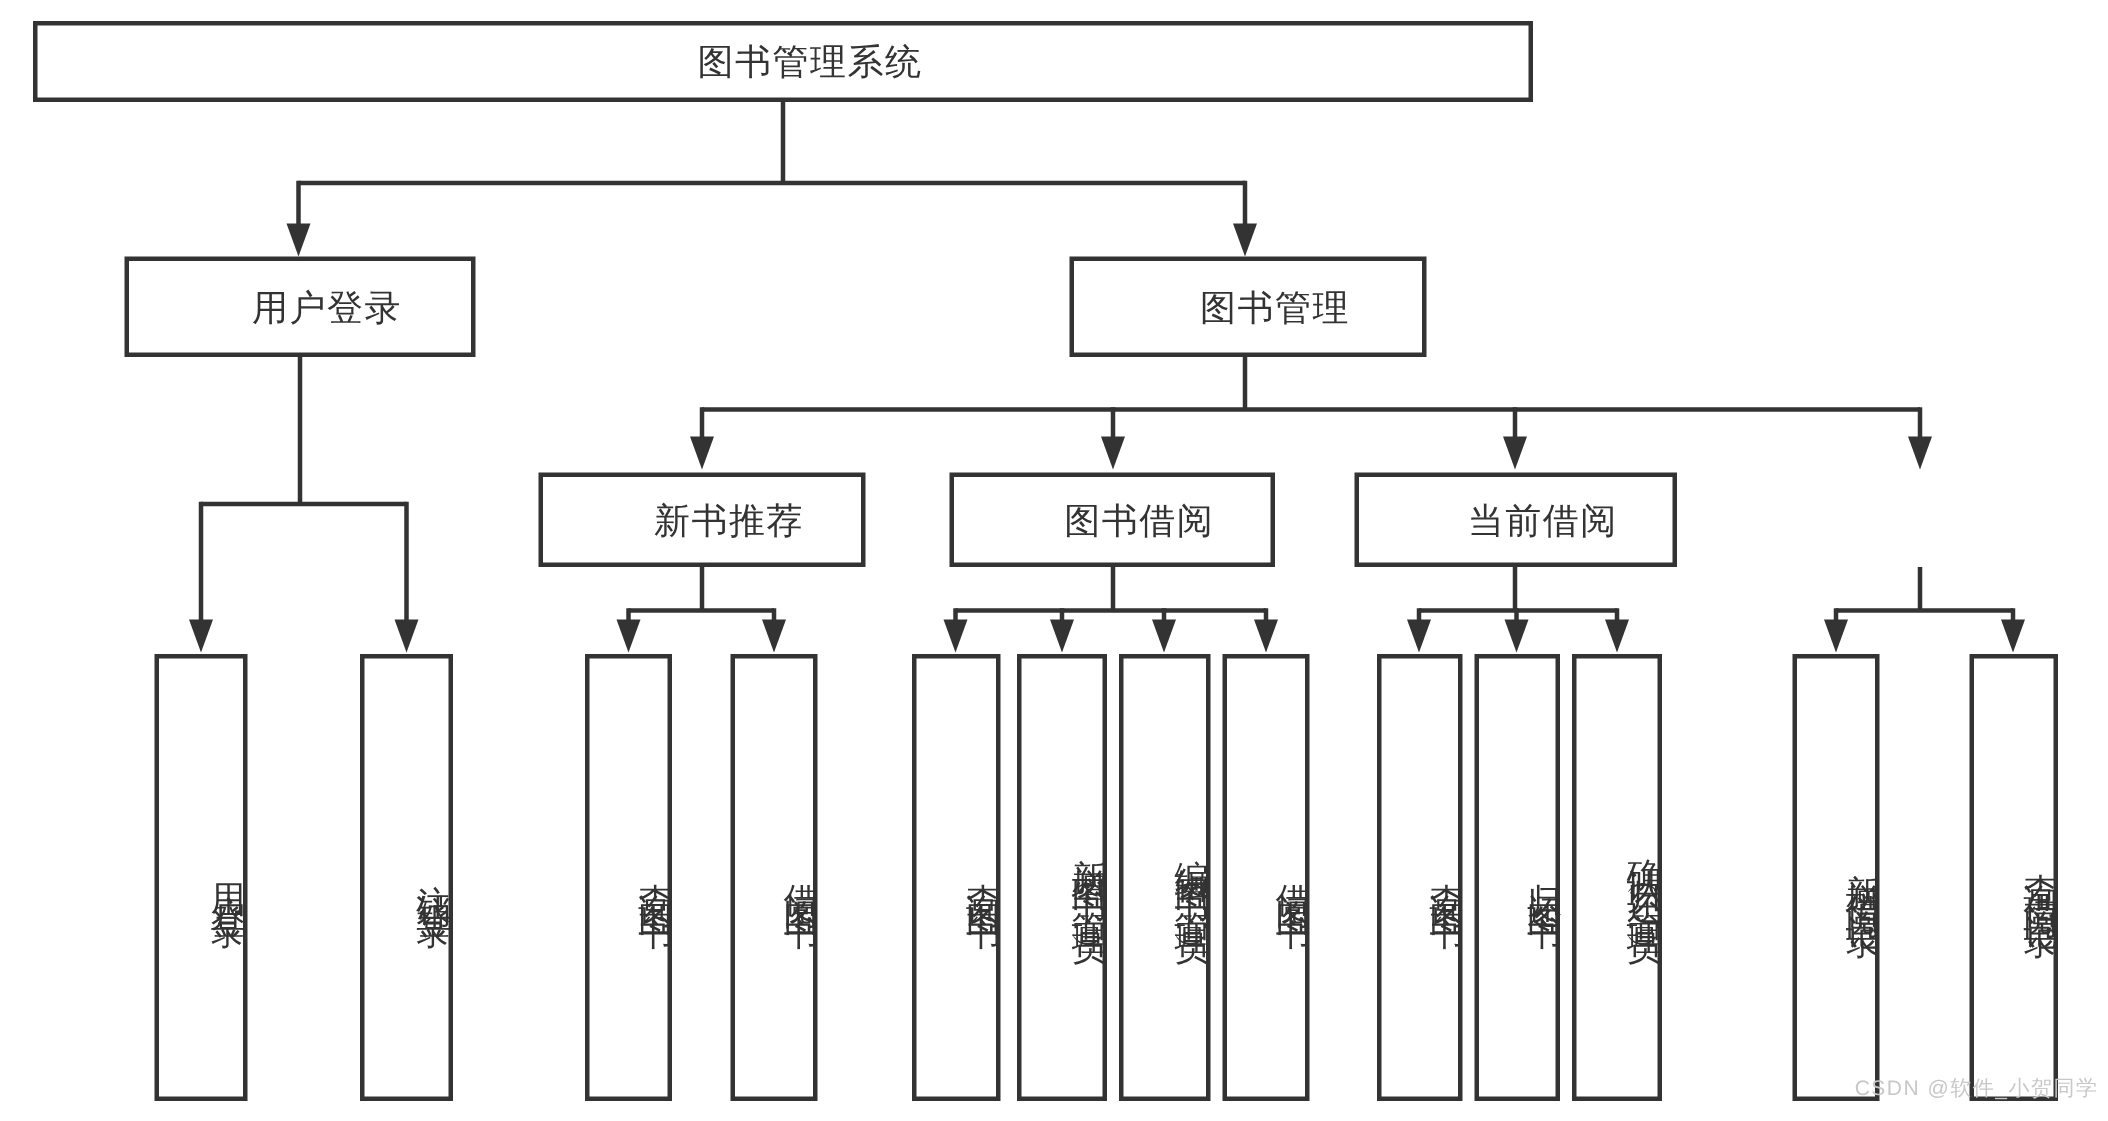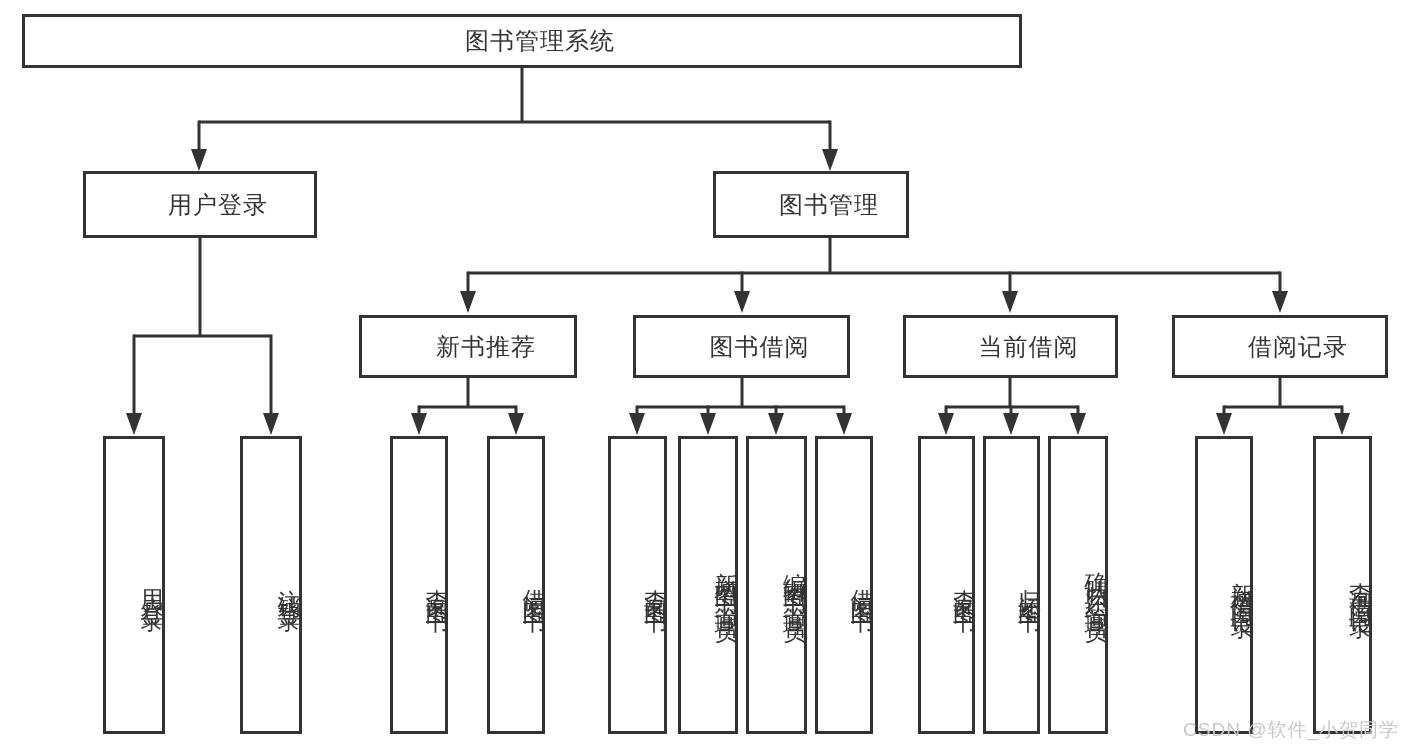--- a/index.html
+++ b/index.html
@@ -47,21 +47,21 @@
     text-orientation: mixed;
     font-size: 23px;
     letter-spacing: 7px;
     line-height: 1;
     white-space: nowrap;
   }
   .watermark {
     position: absolute;
     top: 717px;
     right: 6px;
-    font-size: 19px;
+    font-size: 14px;
     letter-spacing: 1px;
     color: #c8c8c8;
     z-index: 3;
     white-space: nowrap;
   }
 </style>
 </head>
 <body>
 
 <div class="canvas">
@@ -128,36 +128,33 @@
     <polygon points="1334,413 1350,413 1342,435" fill="#333333" stroke="none"></polygon>
   </svg>
 
   <div class="node hbox" style="left:22px; top:14px; width:1000px; height:54px;">
     <span>图书管理系统</span>
   </div>
 
   <div class="node hbox" style="left:83px; top:171px; width:234px; height:67px;">
     <span>用户登录</span>
   </div>
-  <div class="node hbox" style="left:713px; top:171px; width:196px; height:67px;">
+  <div class="node hbox" style="left:713px; top:171px; width:238px; height:67px;">
     <span>图书管理</span>
   </div>
 
   <div class="node hbox" style="left:633px; top:315px; width:217px; height:63px;">
     <span>图书借阅</span>
   </div>
   <div class="node hbox" style="left:359px; top:315px; width:218px; height:63px;">
     <span>新书推荐</span>
   </div>
   <div class="node hbox" style="left:903px; top:315px; width:215px; height:63px;">
     <span>当前借阅</span>
   </div>
-  <div class="node hbox" style="left:1172px; top:315px; width:216px; height:63px;">
-    <span>借阅记录</span>
-  </div>
 
   <div class="node vbox" style="left:103px; width:62px;">
     <span class="vtext">用户登录</span>
   </div>
   <div class="node vbox" style="left:240px; width:62px;">
     <span class="vtext">注销登录</span>
   </div>
 
   <div class="node vbox" style="left:390px; width:58px;">
     <span class="vtext">查询图书</span>

